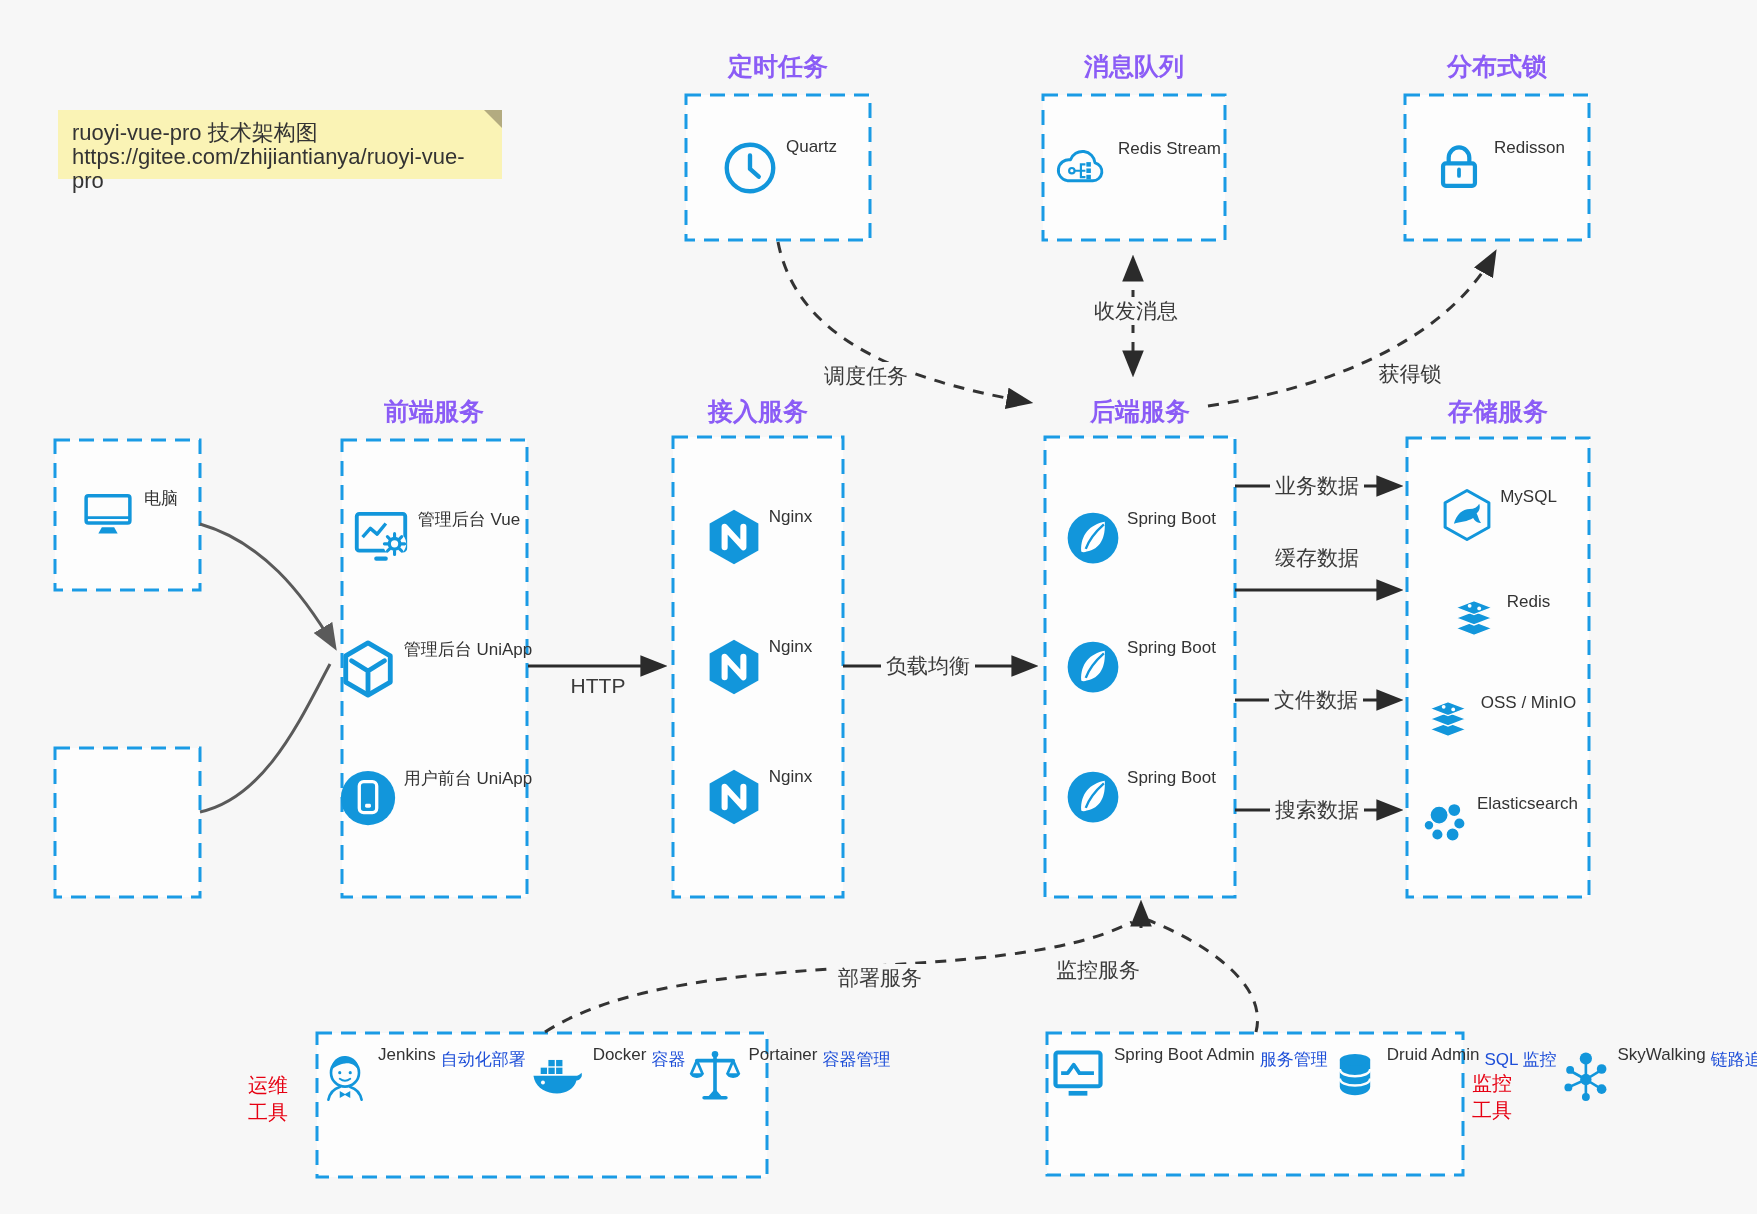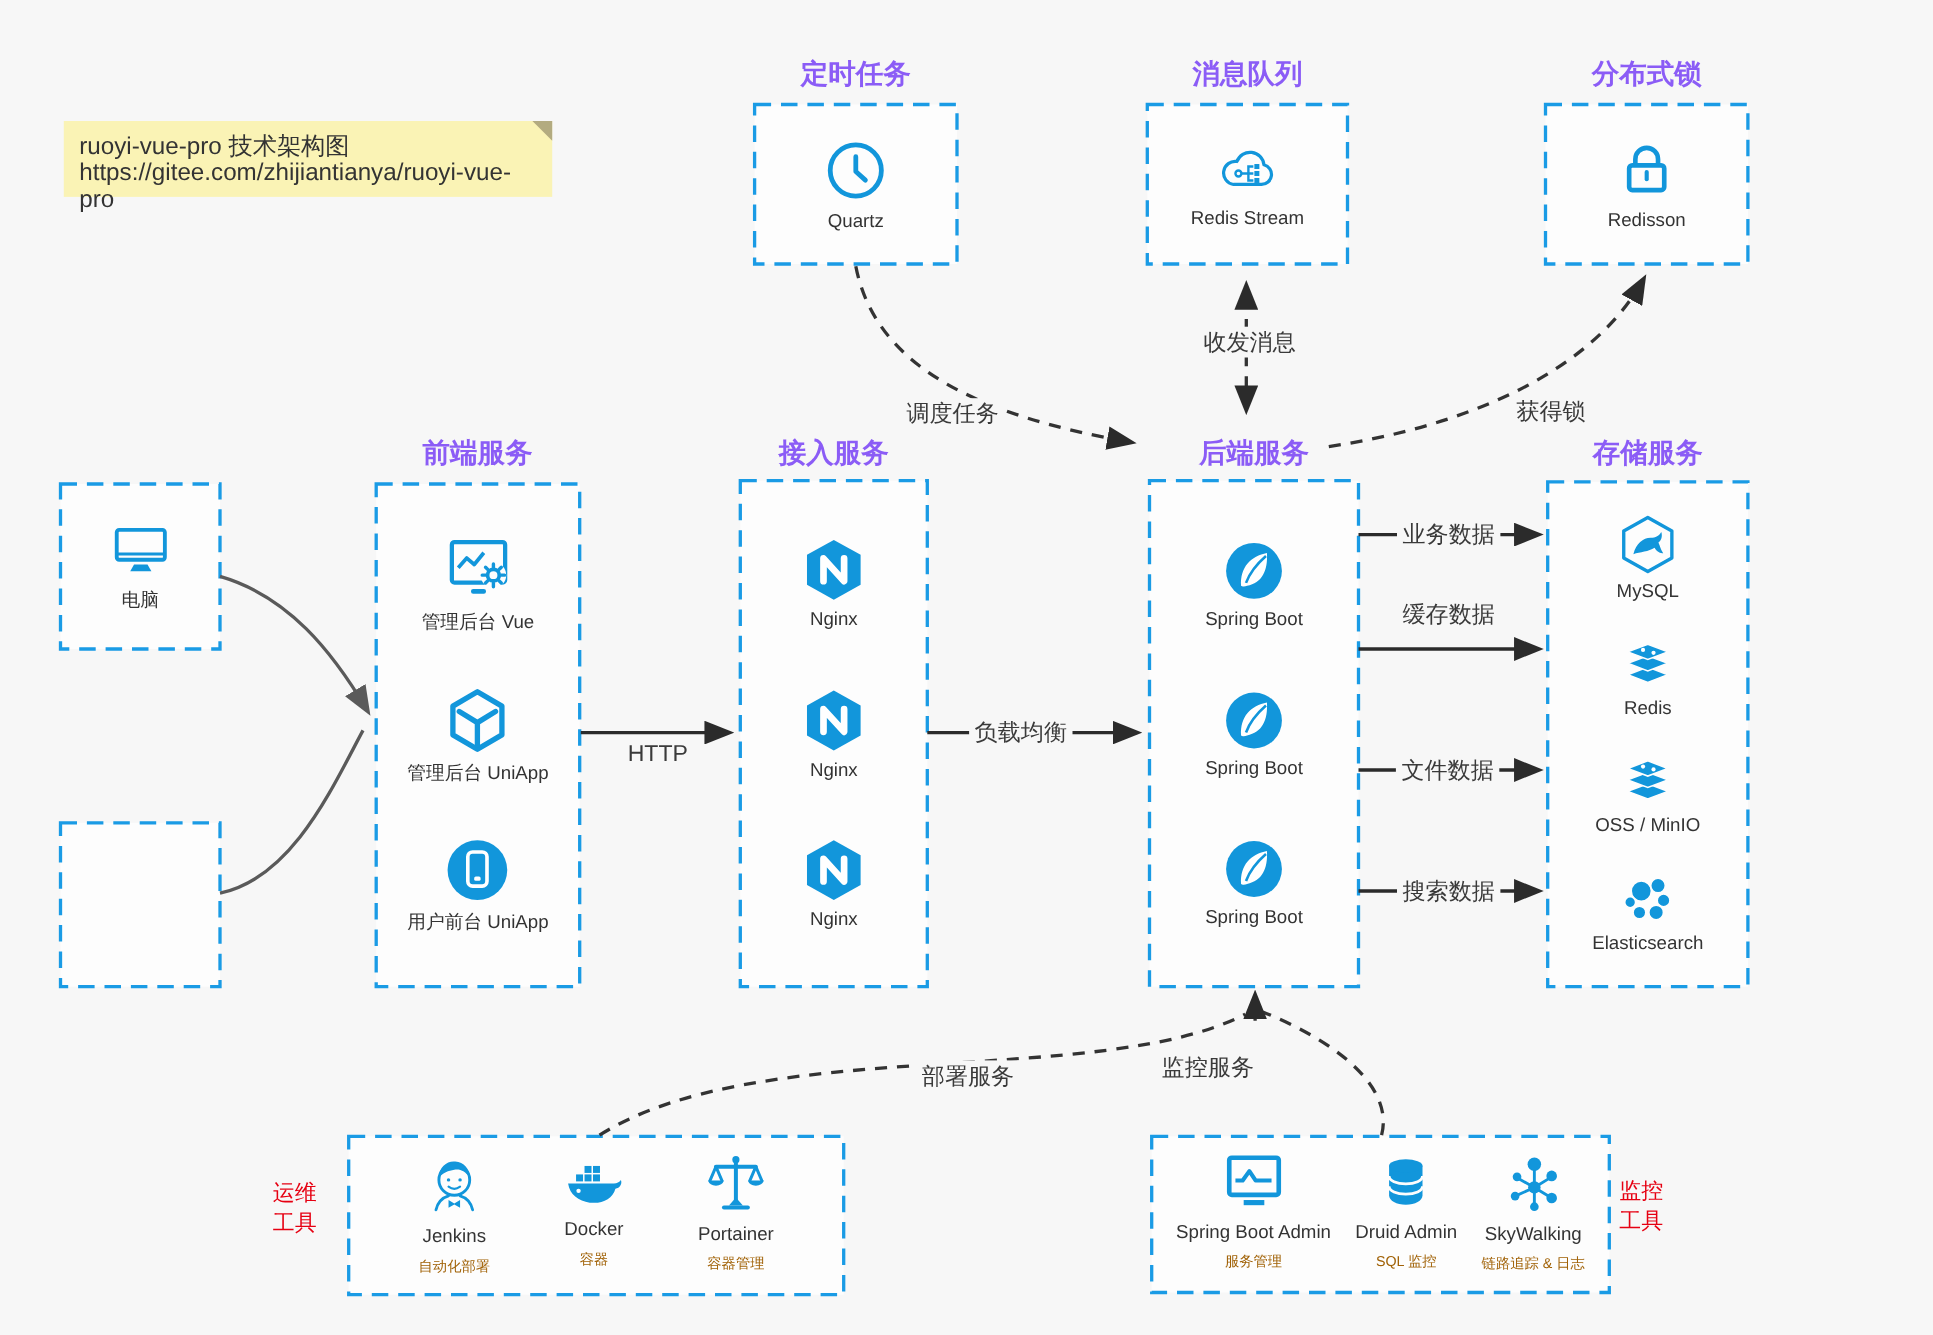--- a/index.html
+++ b/index.html
@@ -5,23 +5,23 @@
   html,body{margin:0;padding:0;background:#f7f7f7;}
   .canvas{position:relative;width:1757px;height:1214px;background:#f7f7f7;
           font-family:"Liberation Sans","DejaVu Sans",sans-serif;overflow:hidden;}
   .wires{position:absolute;left:0;top:0;width:1757px;height:1214px;pointer-events:none;}
   .pnl{fill:#fdfdfd;stroke:#1a9be5;stroke-width:3;stroke-dasharray:15 9;}
   .solid{stroke:#2b2b2b;stroke-width:3;fill:none;}
   .dash{stroke:#333;stroke-width:3;fill:none;stroke-dasharray:11 9;}
   .gray{stroke:#5a5a5a;stroke-width:3;fill:none;}
   .panel-content{position:absolute;display:flex;flex-direction:column;align-items:center;
                  justify-content:space-evenly;box-sizing:border-box;}
-  .svc{display:flex;flex-direction:column;align-items:center;gap:5px;}
+  .svc{display:flex;flex-direction:row;align-items:flex-start;gap:5px;}
   .svc-label{font-size:17px;color:#333;white-space:nowrap;text-align:center;}
-  .sub-label{font-size:13px;color:#a16207;white-space:nowrap;text-align:center;margin-top:3px;}
+  .sub-label{font-size:17px;color:#1d4ed8;white-space:nowrap;text-align:center;margin-top:3px;}
   .group-title{position:absolute;transform:translateX(-50%);font-size:25px;font-weight:bold;
                color:#8b5cf6;white-space:nowrap;}
   .side-title{position:absolute;font-size:20px;font-weight:normal;color:#e60012;
               line-height:27px;}
   .edge-label{position:absolute;transform:translate(-50%,-50%);font-size:21px;color:#3a3a3a;
               background:#f7f7f7;padding:0 5px;white-space:nowrap;}
   .note{position:absolute;left:58px;top:110px;width:444px;height:69px;background:#faf3b5;
         box-sizing:border-box;padding:11px 14px;font-size:22px;color:#333;line-height:24px;}
   .note-fold{position:absolute;right:0;top:0;width:0;height:0;
              border-top:18px solid #b3ab80;border-left:18px solid transparent;}

